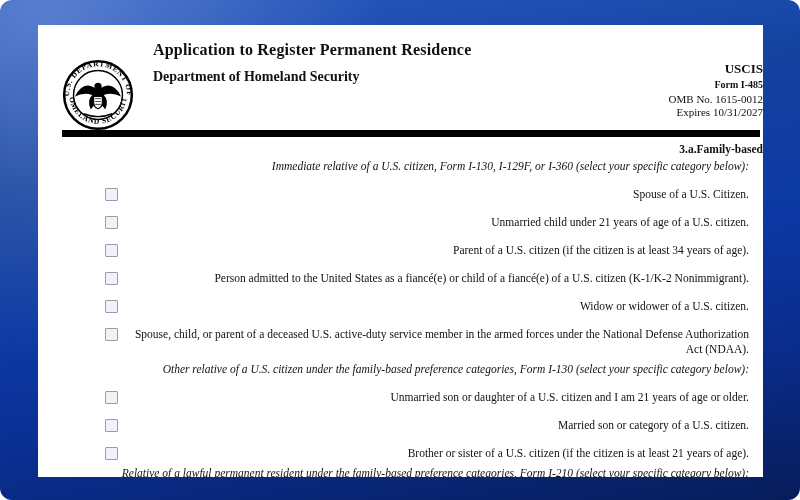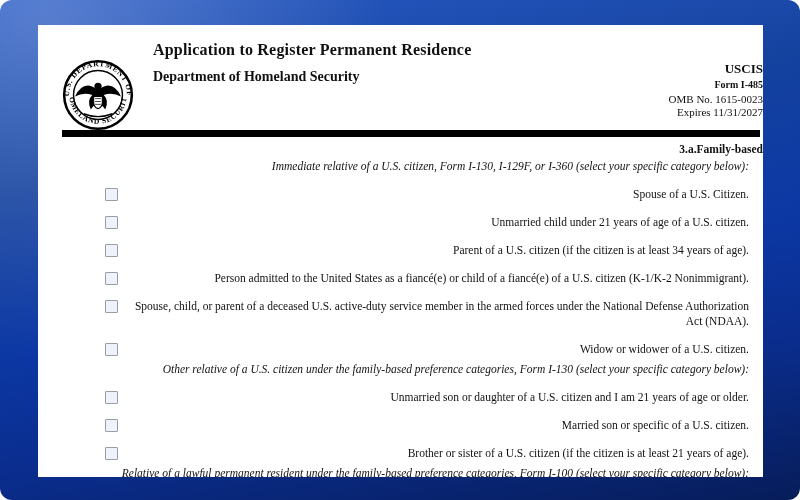--- a/index.html
+++ b/index.html
@@ -103,22 +103,22 @@
       <div class="head-center">
         <div class="title">
           <div>Application to Register Permanent Residence</div>
         </div>
         <div class="dept">Department of Homeland Security</div>
       </div>
 
       <div class="head-right">
         <div class="uscis">USCIS</div>
         <div class="formnum">Form I-485</div>
-        <div class="omb">OMB No. 1615-0023</div>
-        <div class="expires">Expires 11/31/2027</div>
+        <div class="omb">OMB No. 1615-0012</div>
+        <div class="expires">Expires 10/31/2027</div>
       </div>
     </div>
 
     <div class="rule"></div>
 
     <div class="content">
       <div class="section-head">
         <span class="section-num">3.a.</span><span>Family-based</span>
       </div>
 
@@ -141,50 +141,50 @@
     <span class="option-label">Parent of a U.S. citizen (if the citizen is at least 34 years of age).</span>
   </div>
 
   <div class="option-row">
     <span class="checkbox"></span>
     <span class="option-label">Person admitted to the United States as a fiancé(e) or child of a fiancé(e) of a U.S. citizen (K-1/K-2 Nonimmigrant).</span>
   </div>
 
   <div class="option-row">
     <span class="checkbox"></span>
-    <span class="option-label">Spouse, child, or parent of a deceased U.S. active-duty service member in the armed forces under the National Defense Authorization Act (NDAA).</span>
+    <span class="option-label">Widow or widower of a U.S. citizen.</span>
   </div>
 
   <div class="option-row">
     <span class="checkbox"></span>
-    <span class="option-label">Widow or widower of a U.S. citizen.</span>
+    <span class="option-label">Spouse, child, or parent of a deceased U.S. active-duty service member in the armed forces under the National Defense Authorization Act (NDAA).</span>
   </div>
 </div>
   </div>
 
   <div>
     <div class="group-intro">Other relative of a U.S. citizen under the family-based preference categories, Form I-130 (select your specific category below):</div>
     <div>
   <div class="option-row">
     <span class="checkbox"></span>
     <span class="option-label">Unmarried son or daughter of a U.S. citizen and I am 21 years of age or older.</span>
   </div>
 
   <div class="option-row">
     <span class="checkbox"></span>
-    <span class="option-label">Married son or specific of a U.S. citizen.</span>
+    <span class="option-label">Married son or category of a U.S. citizen.</span>
   </div>
 
   <div class="option-row">
     <span class="checkbox"></span>
     <span class="option-label">Brother or sister of a U.S. citizen (if the citizen is at least 21 years of age).</span>
   </div>
 </div>
   </div>
 
   <div>
-    <div class="group-intro">Relative of a lawful permanent resident under the family-based preference categories, Form I-100 (select your specific category below):</div>
+    <div class="group-intro">Relative of a lawful permanent resident under the family-based preference categories, Form I-210 (select your specific category below):</div>
   </div>
 </div>
     </div>
 
   </div>
 </div>
 
 </body></html>

